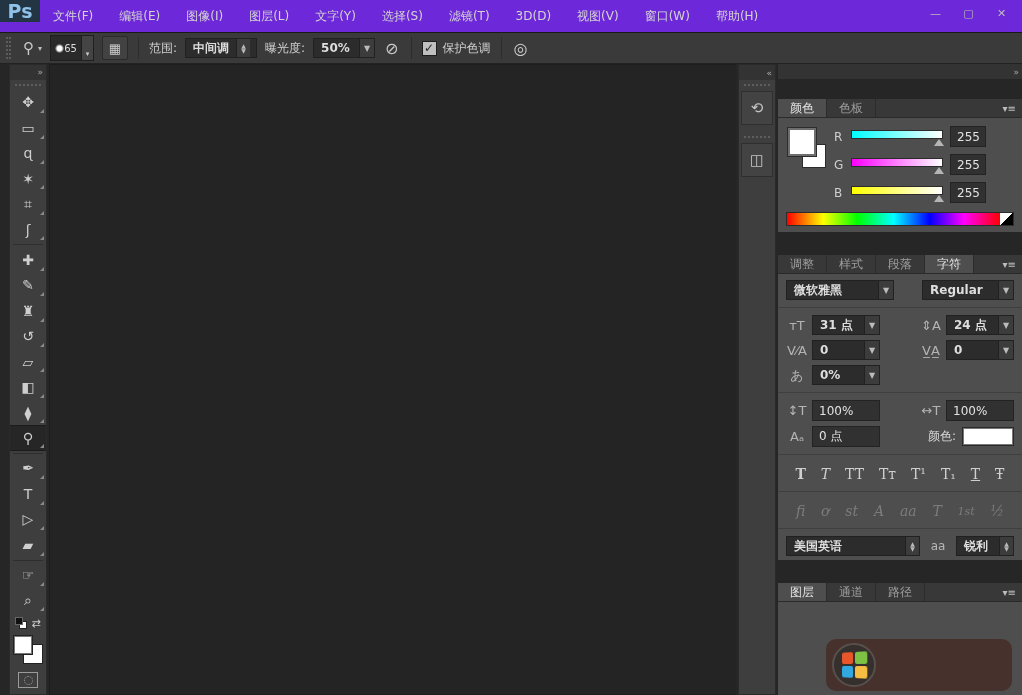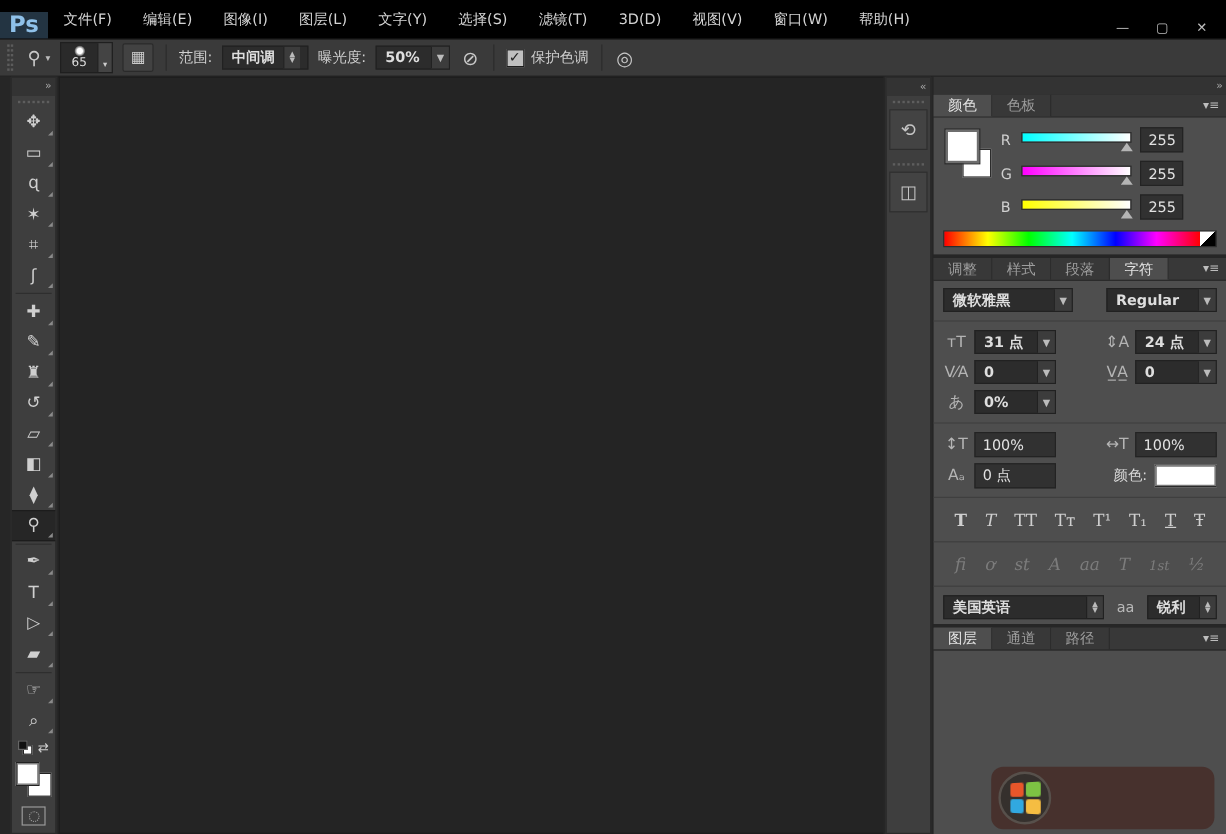--- a/index.html
+++ b/index.html
@@ -1,36 +1,36 @@
 <!DOCTYPE html>
 <html><head>
 <meta charset="utf-8">
 <style>
   html,body{margin:0;padding:0;background:#1e1e1e;}
   *{box-sizing:border-box;font-family:"DejaVu Sans",sans-serif;-webkit-user-select:none;}
   #app{position:relative;width:1022px;height:695px;background:#262626;overflow:hidden;color:#d8d8d8;font-size:12px;}
 
   
-  .menubar{height:33px;background:#000000;border-bottom:1px solid #191919;display:flex;align-items:flex-end;}
+  .menubar{height:33px;background:#6d28d9;border-bottom:1px solid #191919;display:flex;align-items:flex-start;}
   .pslogo{width:40px;display:flex;align-items:center;justify-content:center;background:#233442;color:#8fc1e9;
           font-size:19px;font-weight:bold;}
   .menus{display:flex;align-items:center;}
   .menu-item{padding:0 13px;color:#d4d4d4;cursor:default;line-height:32px;}
   .win-controls{margin-left:auto;display:flex;align-items:flex-start;padding:4px 6px 0 0;gap:4px;}
   .win-btn{width:29px;height:18px;display:flex;align-items:center;justify-content:center;color:#bcbcbc;
            font-size:11px;border-radius:2px;}
 
   
   .optionsbar{height:31px;background:#3a3a3a;border-bottom:1px solid #222;display:flex;align-items:center;gap:8px;padding:0 6px;}
   .gripper-v{width:5px;height:22px;border-left:2px dotted #5c5c5c;border-right:2px dotted #5c5c5c;margin-right:2px;}
   .opt-sep{width:1px;height:22px;background:#2c2c2c;margin:0 2px;}
   .opt-icon{color:#c9c9c9;font-size:15px;padding:0 2px;}
   .tiny-caret{font-size:8px;color:#bbb;margin-left:2px;}
   .brush-box{width:44px;height:26px;background:#2a2a2a;border:1px solid #1f1f1f;display:flex;}
-  .brush-main{flex:1;display:flex;flex-direction:column;align-items:center;justify-content:center;line-height:1;}
+  .brush-main{flex:1;display:flex;flex-direction:row;align-items:center;justify-content:center;line-height:1;}
   .brush-dot{width:9px;height:9px;border-radius:50%;background:radial-gradient(circle,#fff 0%,#fff 35%,rgba(255,255,255,0) 75%);}
   .brush-size{font-size:10px;color:#ddd;margin-top:1px;}
   .brush-arrow{width:12px;background:#444;border-left:1px solid #1f1f1f;display:flex;align-items:flex-end;justify-content:center;color:#ccc;font-size:7px;padding-bottom:2px;}
   .tool-btn{width:26px;height:24px;background:#424242;border:1px solid #2a2a2a;border-radius:2px;display:flex;align-items:center;justify-content:center;color:#ccc;font-size:13px;}
   .opt-label{color:#cfcfcf;}
   .dd{height:20px;background:#2c2c2c;border:1px solid #212121;display:flex;align-items:center;font-weight:bold;}
   .dd .val{padding:0 7px;color:#dedede;white-space:nowrap;}
   .dd .spin{width:14px;align-self:stretch;border-left:1px solid #212121;display:flex;flex-direction:column;align-items:center;justify-content:center;color:#bbb;font-size:6px;line-height:5px;background:#3c3c3c;}
   .dd .caretbox{width:15px;align-self:stretch;border-left:1px solid #212121;display:flex;align-items:center;justify-content:center;color:#bbb;font-size:8px;background:#3c3c3c;}
   .chk-row{display:flex;align-items:center;gap:6px;}
@@ -60,21 +60,21 @@
   
   .canvas{flex:1;background:#242424;margin-left:2px;border:1px solid #1d1d1d;border-right:none;}
 
   
   .dockstrip{width:38px;background:#3e3e3e;border:1px solid #2a2a2a;display:flex;flex-direction:column;margin:0 2px;}
   .dock-btn{height:34px;margin:1px 2px;background:#434343;border:1px solid #2e2e2e;display:flex;align-items:center;justify-content:center;color:#c5c5c5;font-size:15px;}
   .strip-sep{height:6px;}
 
   
   .dock{width:244px;background:#262626;display:flex;flex-direction:column;}
-  .tabstrip{height:19px;background:#383838;display:flex;align-items:stretch;border-bottom:1px solid #2a2a2a;position:relative;}
+  .tabstrip{height:19px;background:#383838;display:flex;align-items:stretch;border-bottom:1px solid #2a2a2a;position:relative;margin-top:20px;}
   .tab{padding:0 12px;display:flex;align-items:center;color:#9e9e9e;background:#383838;border-right:1px solid #2c2c2c;font-size:12px;}
   .tab.active{background:#4e4e4e;color:#e4e4e4;}
   .panel-menu{margin-left:auto;display:flex;align-items:center;padding-right:6px;color:#bdbdbd;font-size:10px;}
   .panel-body{background:#4e4e4e;}
 
   
   .color-body{padding:8px 8px 6px;position:relative;}
   .swatch-pair{position:absolute;left:10px;top:10px;width:38px;height:40px;}
   .swatch-pair .back{position:absolute;right:0;bottom:0;width:24px;height:24px;background:#fff;border:1px solid #2c2c2c;}
   .swatch-pair .front{position:absolute;left:0;top:0;width:28px;height:28px;background:#fff;border:2px solid #6e6e6e;outline:1px solid #2c2c2c;}

